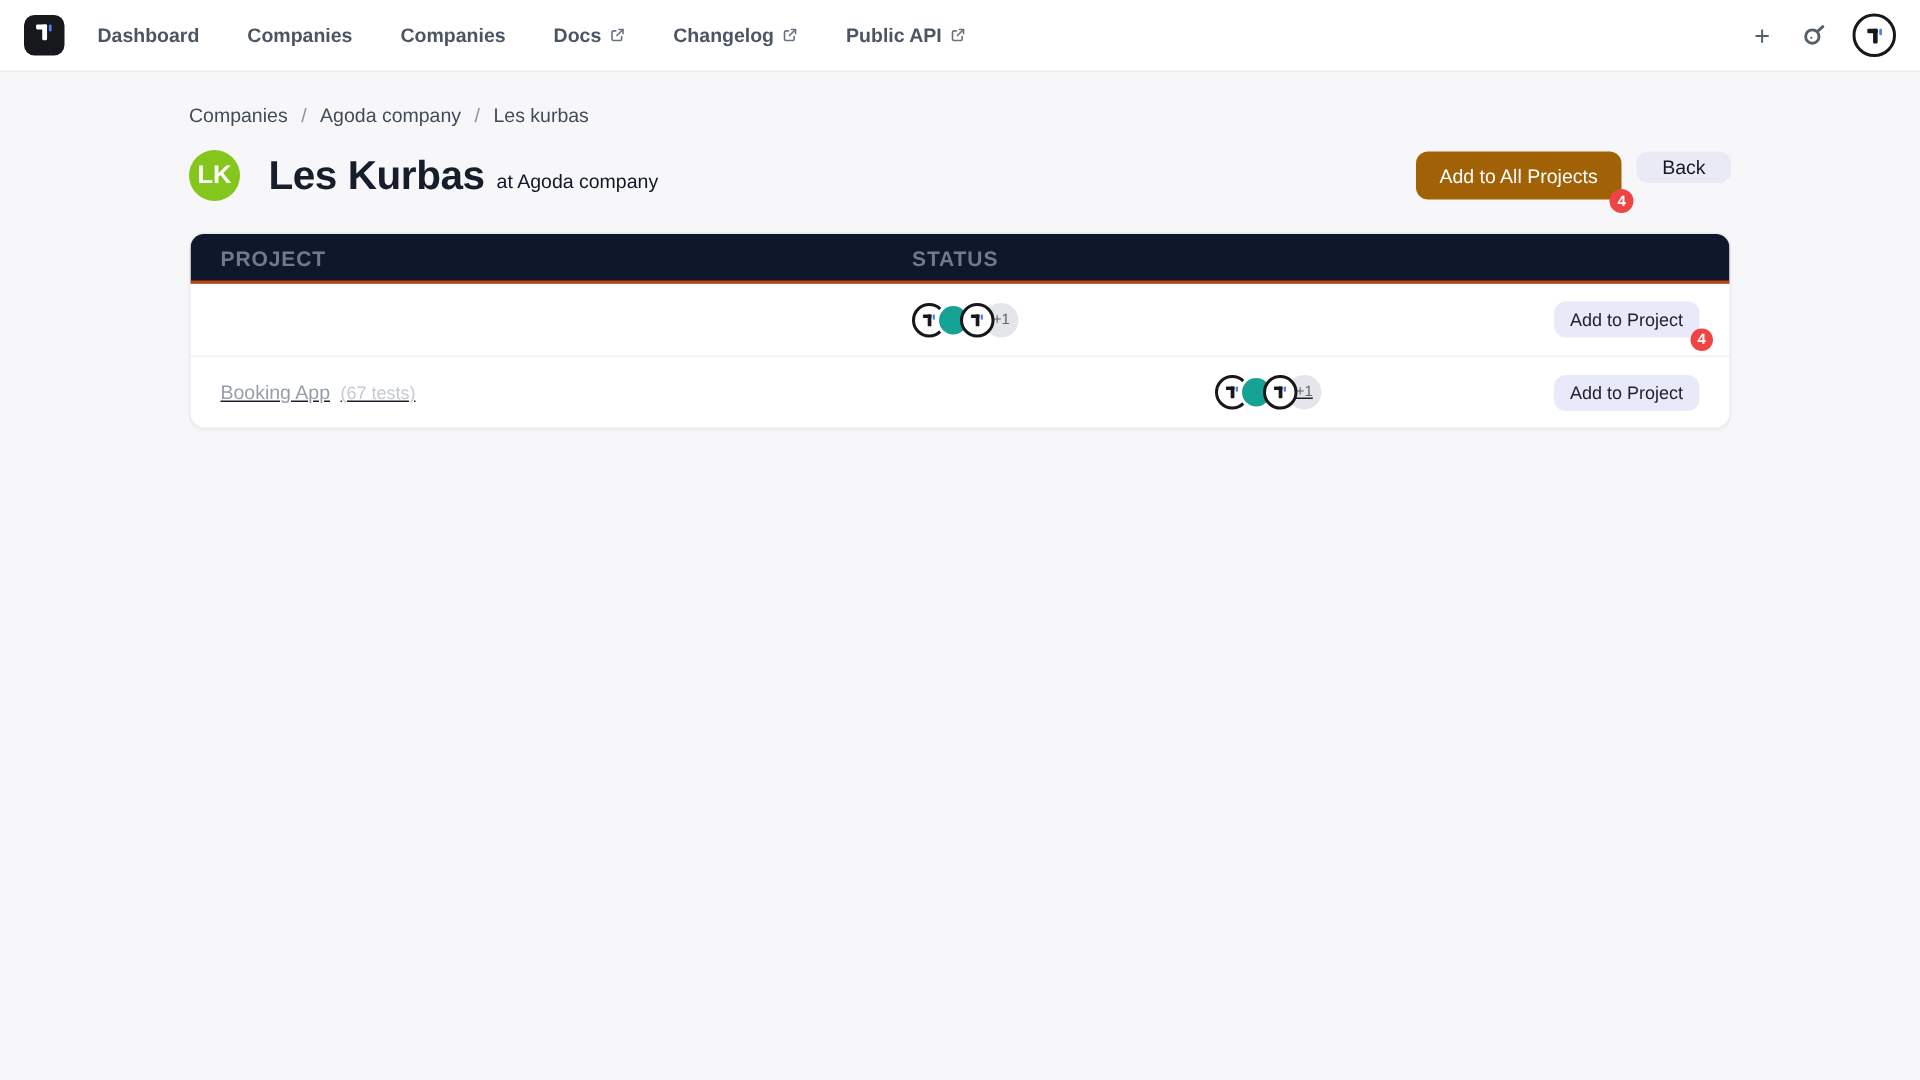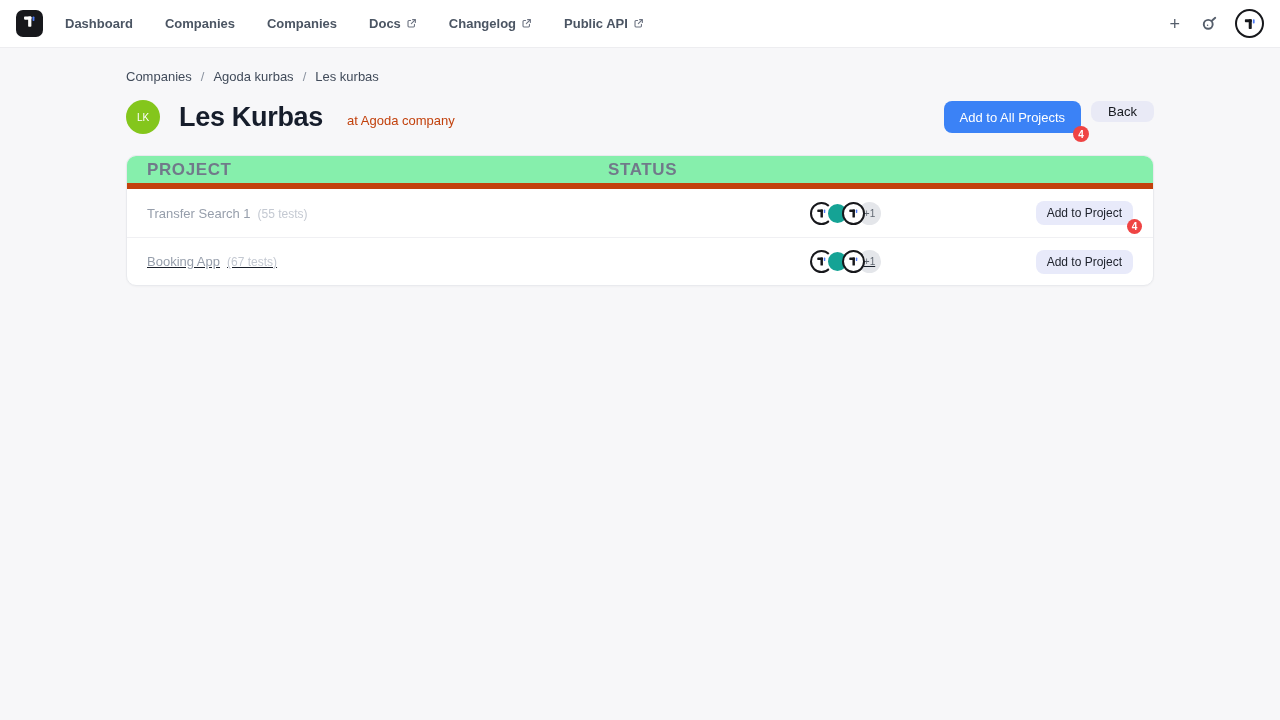--- a/index.html
+++ b/index.html
@@ -35,25 +35,25 @@
   .page { width:1028px; margin:0 auto; }
   .breadcrumb {
     margin-top:21px; display:flex; align-items:center; gap:9px; font-size:13px; color:#414b5a;
   }
   .breadcrumb .crumb { cursor:pointer; }
   .breadcrumb .sep { color:#8b93a1; }
 
   .page-header { margin-top:16px; display:flex; align-items:center; }
   .person-avatar {
     width:34px; height:34px; border-radius:50%;
-    color:#ffffff; font-size:10px; font-weight:normal;
+    color:#ffffff; font-size:17px; font-weight:bold;
     display:flex; align-items:center; justify-content:center; margin-right:19px;
   }
   .page-title { font-size:27px; font-weight:bold; color:#161d2b; letter-spacing:-0.3px; }
-  .page-subtitle { font-size:13px; color:#c2410c; margin-left:24px; position:relative; top:3px; }
+  .page-subtitle { font-size:13px; color:#0f172a; margin-left:8px; position:relative; top:3px; }
   .header-actions { margin-left:auto; display:flex; gap:10px; }
   .btn-primary {
     position:relative; border:none; border-radius:8px; height:32px; padding:0 16px;
     color:#ffffff; font-size:13px; font-family:inherit; cursor:pointer;
   }
   .btn-back {
     border:none; border-radius:8px; height:21px; padding:0 17px;
     background:#e9eaf6; color:#15181e; font-size:13px; font-family:inherit; cursor:pointer;
   }
   .count-badge {
@@ -66,22 +66,22 @@
   
   .card {
     margin-top:21px; background:#ffffff; border:1px solid #e9eaee; border-radius:10px;
     overflow:hidden; box-shadow:0 1px 2px rgba(16,24,40,0.03);
   }
   .thead, .trow {
     display:grid; grid-template-columns:461px 202px 1fr auto;
     align-items:center; padding:0 20px;
   }
   .thead {
-    height:33px; background:#86efac; border-bottom:6px solid #c2410c;
-    font-size:17px; font-weight:bold; letter-spacing:0.6px; color:#71798a;
+    height:33px; background:#0f172a; border-bottom:2px solid #c2410c;
+    font-size:14px; font-weight:bold; letter-spacing:0.6px; color:#71798a;
     text-transform:uppercase;
   }
   .trow { height:48px; }
   .trow + .trow { border-top:1px solid #f0f0f3;text-decoration:underline; }
   .proj-cell { display:flex; align-items:baseline; gap:7px; }
   .proj-name { font-size:13px; color:#969eab; }
   .proj-tests { font-size:12px; color:#c4c9d2; }
 
   .members { display:flex; align-items:center; }
   .m-av {
@@ -168,50 +168,46 @@
       </svg>
     </span>
   </div>
 </div>
 
 <div class="page">
 
   <div class="breadcrumb">
     <span class="crumb">Companies</span>
     <span class="sep">/</span>
-    <span class="crumb">Agoda kurbas</span>
+    <span class="crumb">Agoda company</span>
     <span class="sep">/</span>
     <span class="crumb">Les kurbas</span>
   </div>
 
   <div class="page-header">
     <div class="person-avatar" style="background:#84c61c;">LK</div>
     <span class="page-title">Les Kurbas</span>
     <span class="page-subtitle">at Agoda company</span>
     <div class="header-actions">
-      <button class="btn-primary" style="background:#3b82f6;">
+      <button class="btn-primary" style="background:#a16207;">
         <span>Add to All Projects</span>
         <span class="count-badge" style="background:#ef4444;">4</span>
       </button>
       <button class="btn-back">Back</button>
     </div>
   </div>
 
   <div class="card">
     <div class="thead">
       <span>Project</span>
       <span>Status</span>
       <span></span>
     </div>
 
     <div class="trow">
-      <div class="proj-cell">
-        <span class="proj-name">Transfer Search 1</span>
-        <span class="proj-tests">(55 tests)</span>
-      </div>
       <div></div>
       <div class="members">
         <span class="m-av m-logo">
           <svg width="13" height="13" viewBox="0 0 20 20">
               <rect x="3.6" y="4" width="8.6" height="3.8" rx="0.9" fill="#17181c"></rect>
               <rect x="8.4" y="4" width="3.8" height="12.2" rx="0.9" fill="#17181c"></rect>
               <rect x="13.6" y="4" width="2.2" height="5.4" rx="0.9" fill="#4f7cf7"></rect>
             </svg>
         </span>
         <span class="m-av m-teal" style="background:#15a395;"></span>

